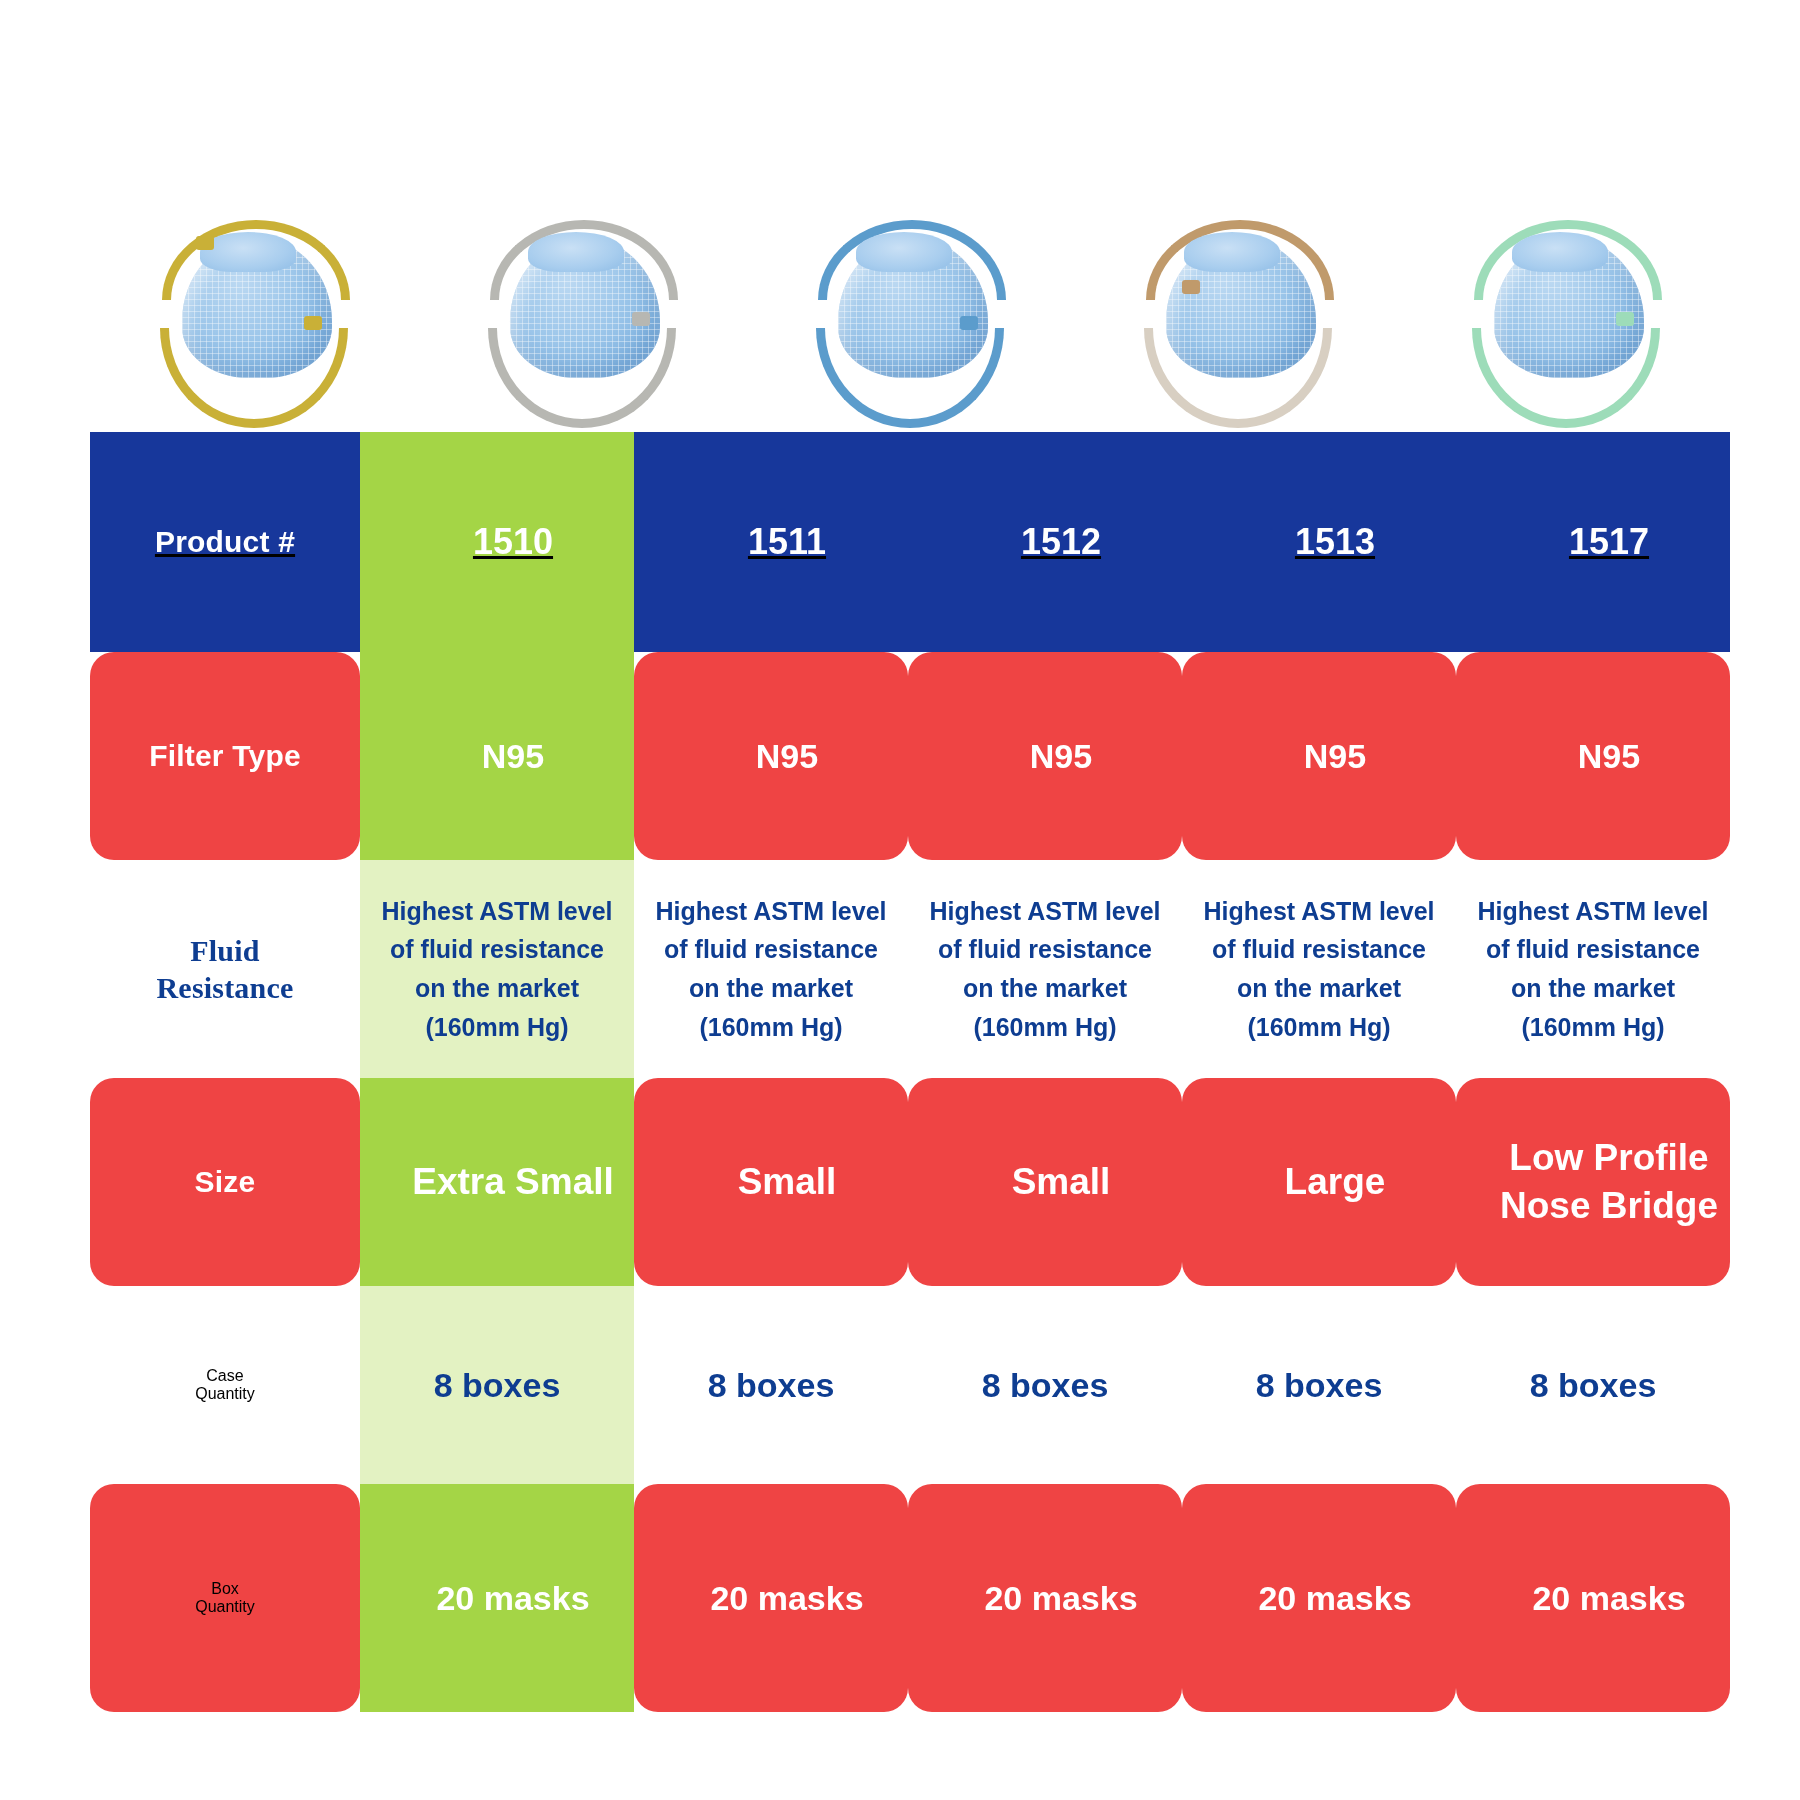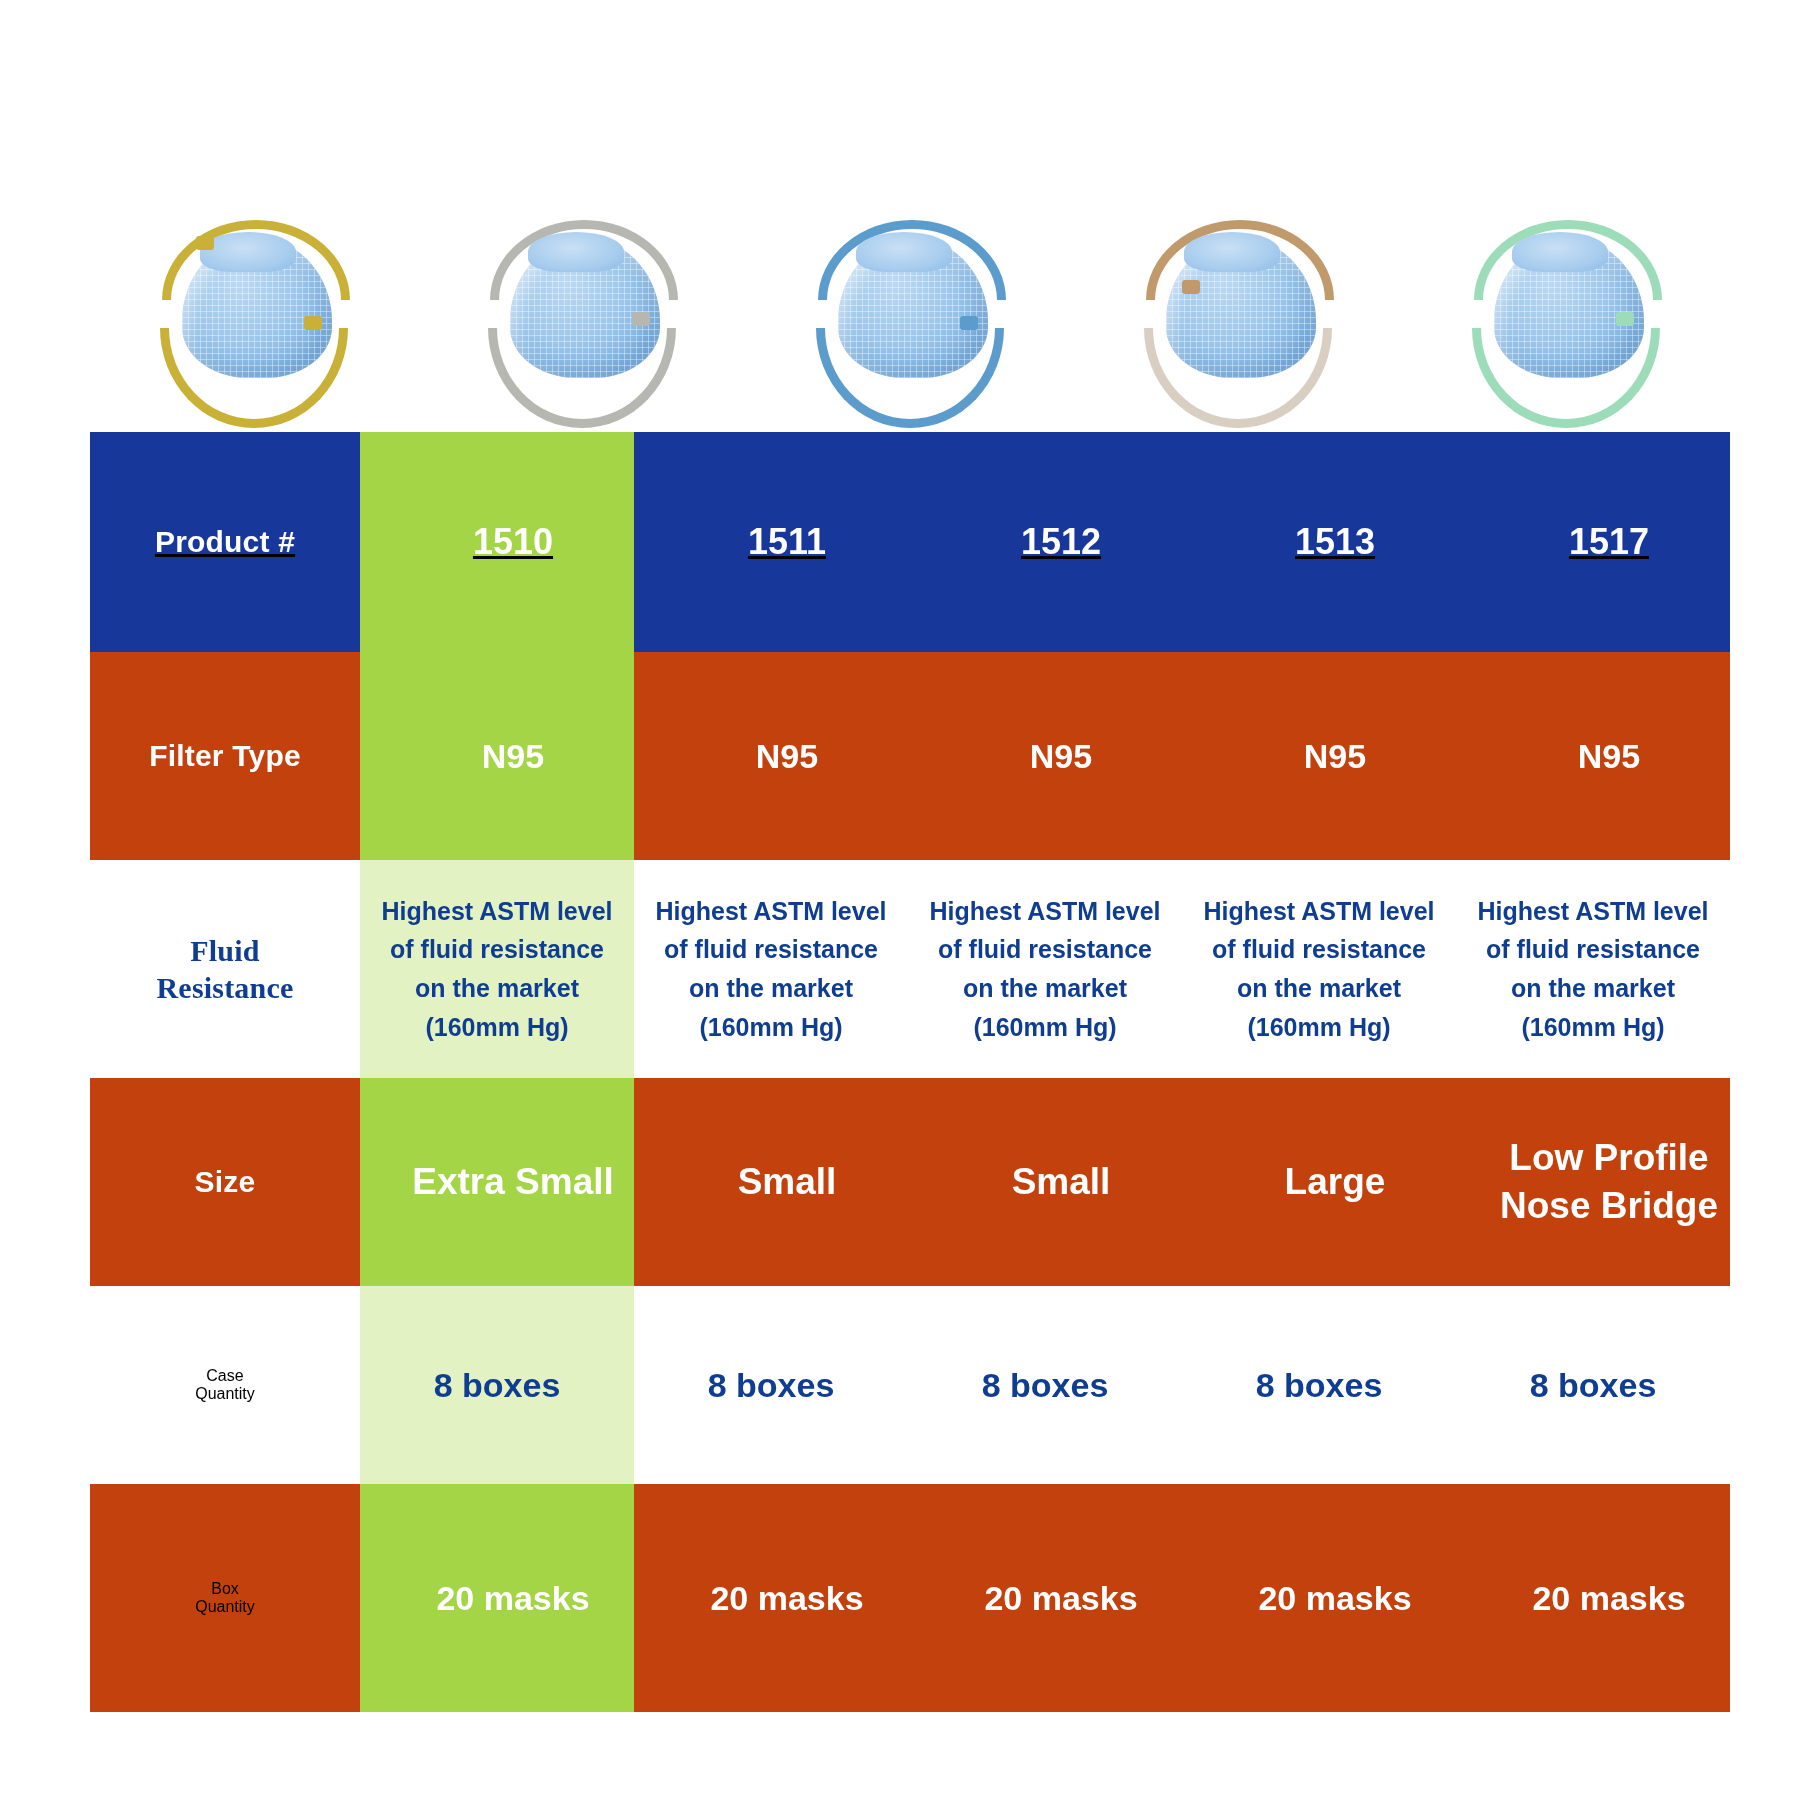--- a/index.html
+++ b/index.html
@@ -137,21 +137,21 @@
     font-weight: bold;
     font-size: 30px;
     line-height: 1.25;
     letter-spacing: 0.2px;
   }
   .label.on-dark { color: #ffffff; }
   .label.on-white { color: #0e3d91; font-family: Liberation Serif, serif; }
 
   
   .bg-darkblue { background: #17379b; }
-  .bg-midblue { background: #c2410c; }
+  .bg-midblue { background: #ef4444; border-radius: 24px; }
   .bg-white { background: #ffffff; }
   .bg-green { background: #a4d546; }
   .bg-lightgreen { background: #e3f2c2; }
 
   
   .val {
     font-size: 34px;
     line-height: 1.3;
     font-weight: bold;
   }

